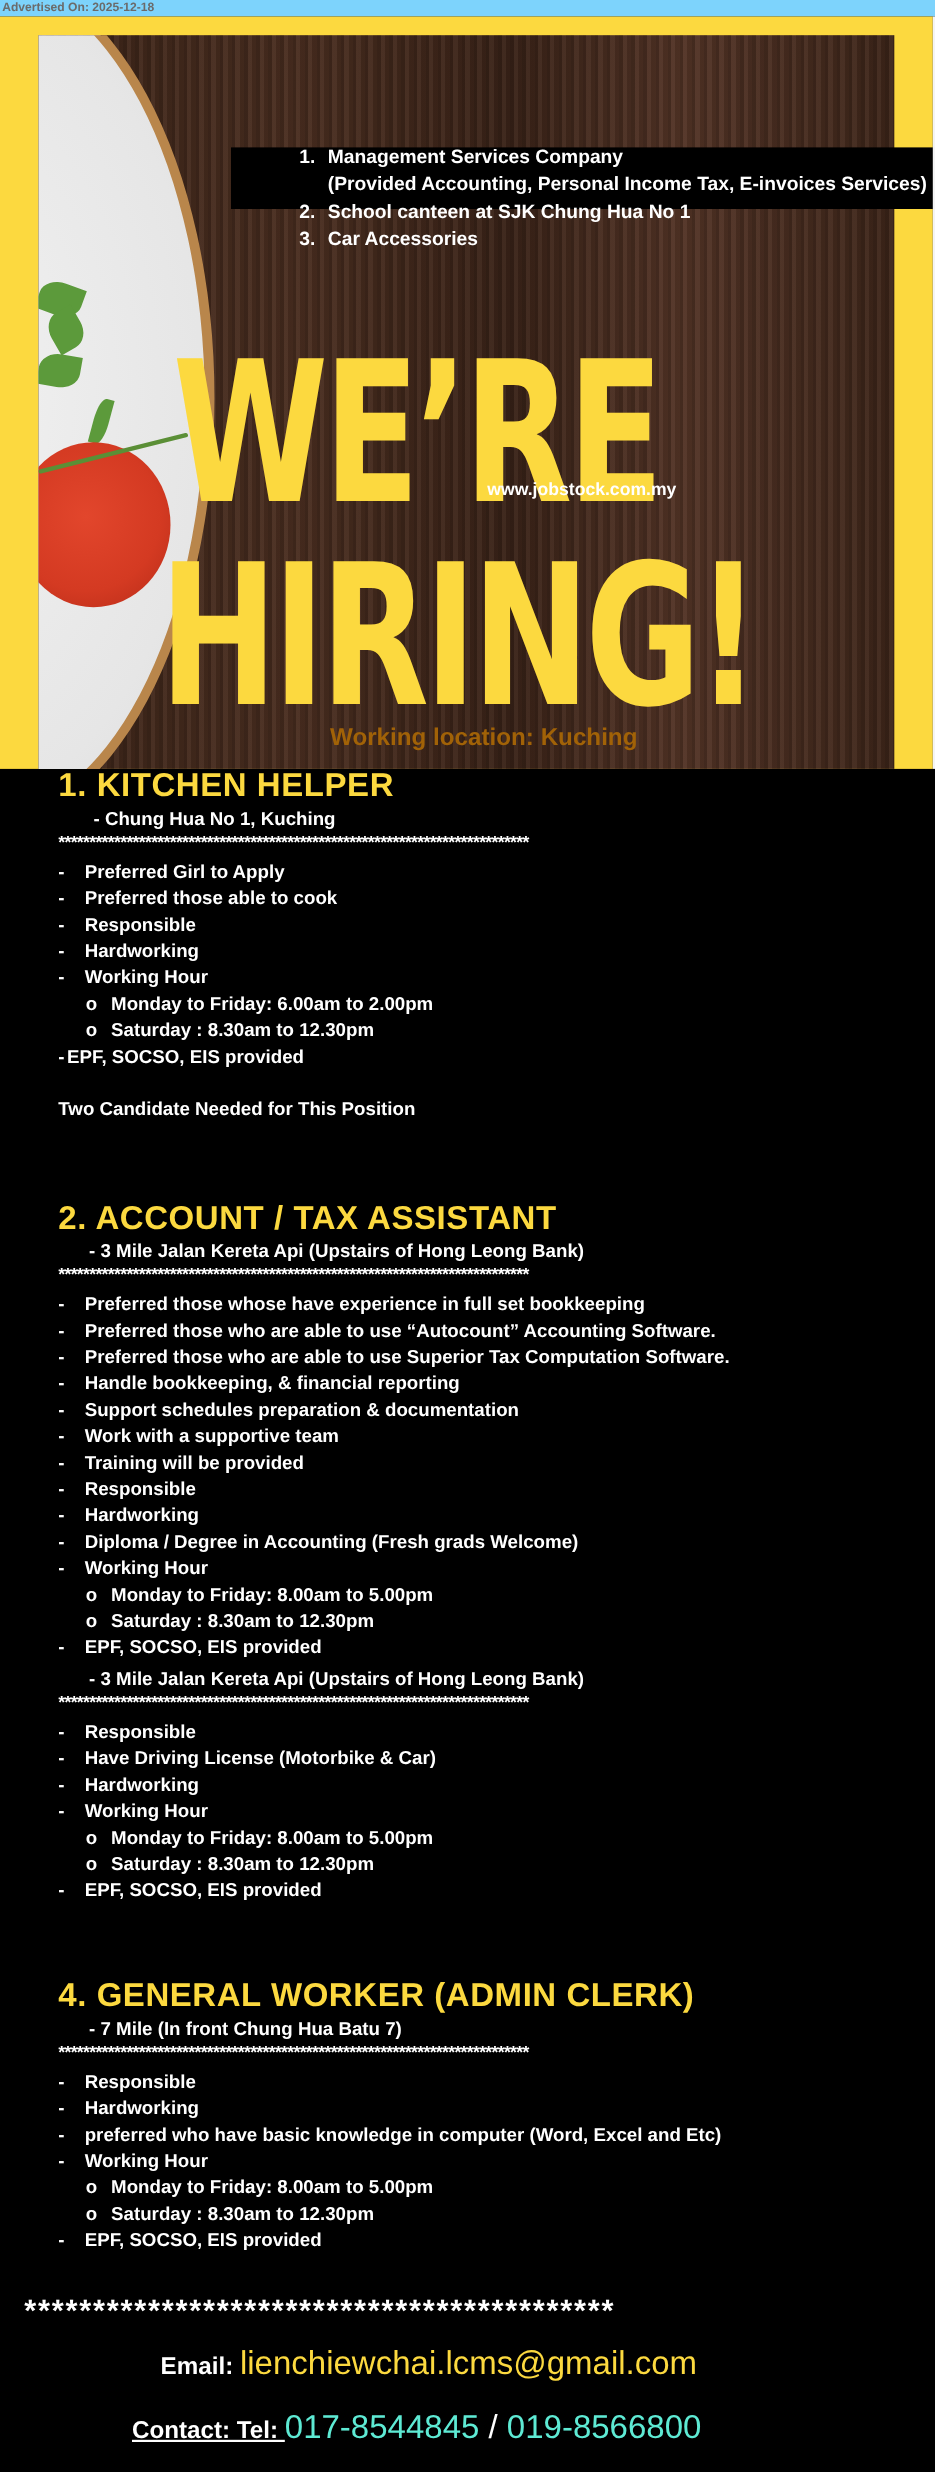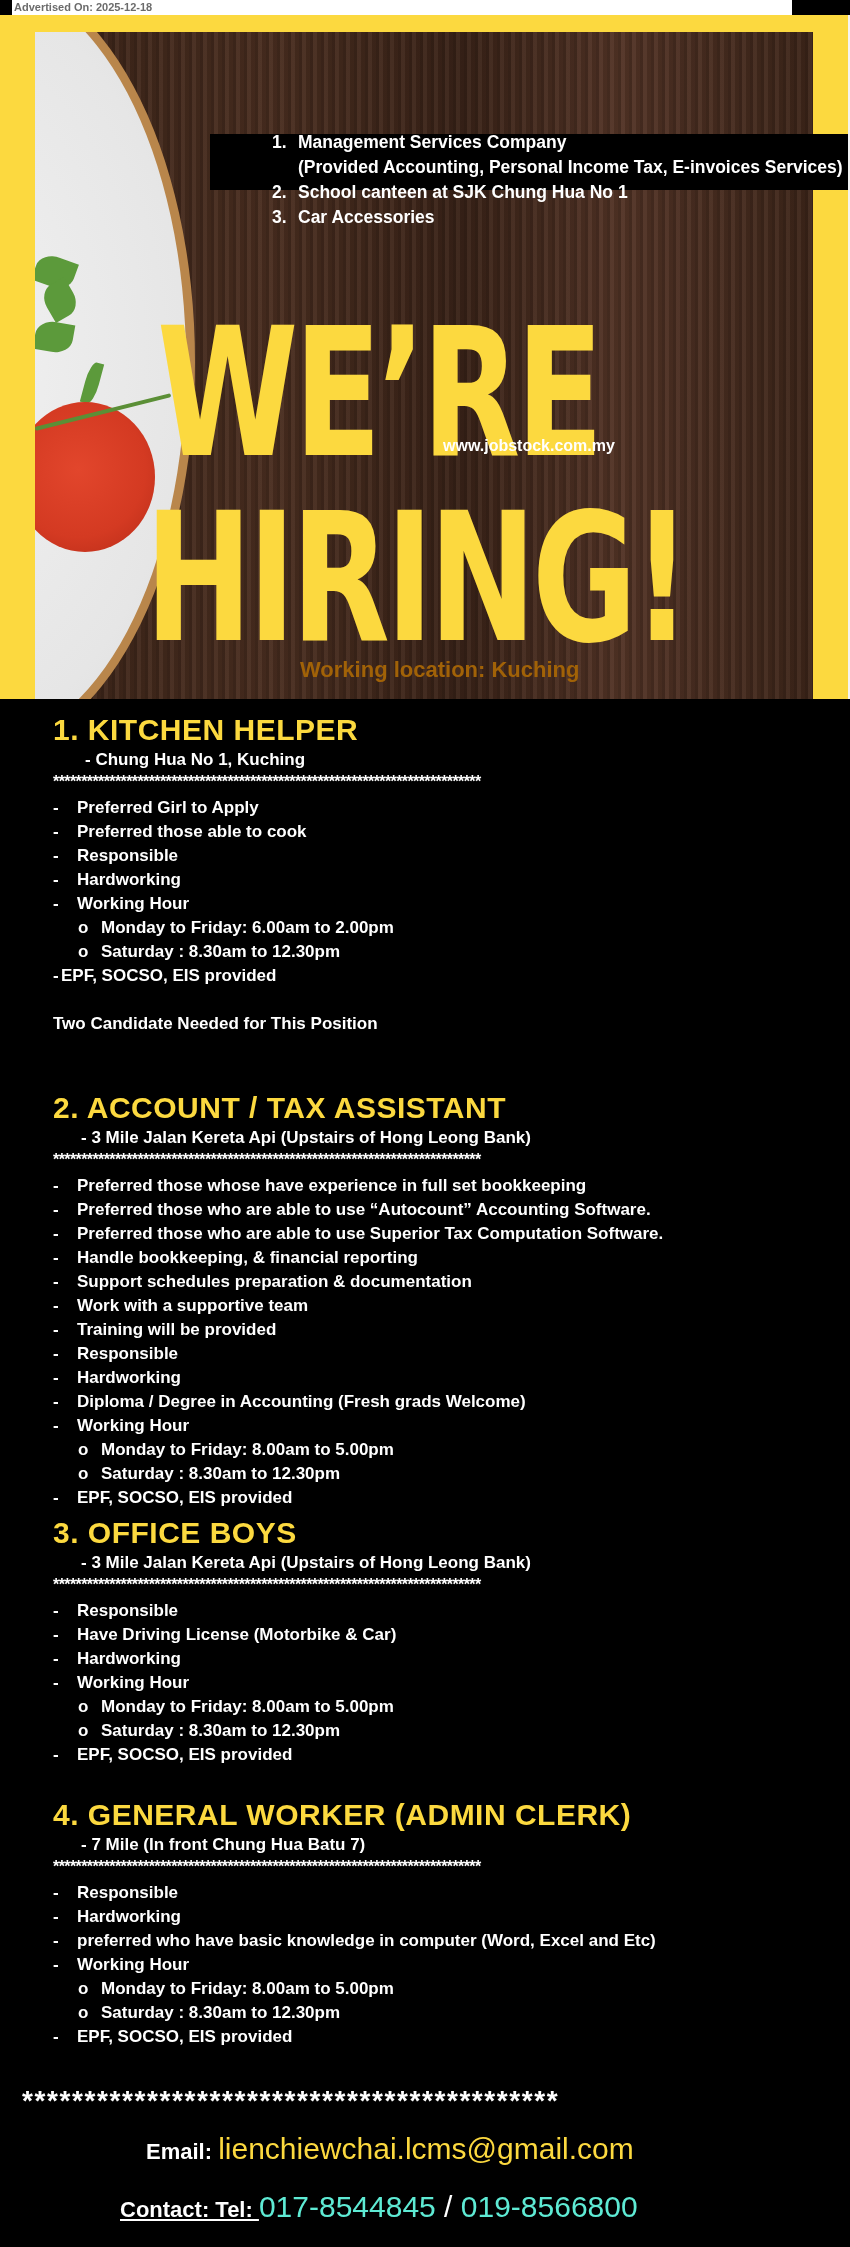--- a/index.html
+++ b/index.html
@@ -1,19 +1,19 @@
 <!DOCTYPE html>
 <html><head>
 <meta charset="utf-8">
 <style>
   * { box-sizing: border-box; margin: 0; padding: 0; }
   html, body { width: 850px; height: 2247px; background: #000; overflow: hidden; }
   body { position: relative; font-family: "Liberation Sans", "DejaVu Sans", sans-serif; }
 
-  .adv-strip { position: absolute; left: 12px; top: 0; width: 780px; height: 15px; background: #ffffff; }
+  .adv-strip { position: absolute; left: 0; top: 0; width: 850px; height: 15px; background: #7dd3fc; }
   .adv-strip span { position: absolute; left: 2px; top: 0; font-size: 11px; line-height: 15px; color: #6b6b6b; font-weight: bold; font-family: "Liberation Sans Narrow", "Liberation Sans", sans-serif; }
 
   .poster { position: absolute; left: 0; top: 15px; width: 848px; height: 684px; background: #fcd93f; }
   .poster-edge { position: absolute; left: 848px; top: 15px; width: 2px; height: 684px; background: #f4f4f4; }
   .photo { position: absolute; left: 35px; top: 17px; width: 778px; height: 667px; overflow: hidden;
            background:
              repeating-linear-gradient(90deg, rgba(0,0,0,0.18) 0 3px, rgba(255,255,255,0.03) 3px 7px, rgba(0,0,0,0.1) 7px 11px),
              linear-gradient(90deg, #3d2519 0%, #4a2e20 30%, #3a2318 55%, #533426 75%, #3e261a 100%); }
   .plate { position: absolute; left: -260px; top: -60px; width: 420px; height: 780px; border-radius: 50%;
            background: radial-gradient(ellipse at 40% 50%, #f2f2f2 0%, #e6e6e6 70%, #dcdcdc 100%);
@@ -96,21 +96,21 @@
       <span class="num">3.</span>
       <span>Car Accessories</span>
     </div>
   </div>
 
   <div class="site-url" style="top:422px;">www.jobstock.com.my</div>
   <div class="work-loc" style="top:642px;">Working location:  Kuching</div>
 </div>
 <div class="poster-edge"></div>
 
-<div class="section" style="top:712px;">
+<div class="section" style="top:697px;">
   <div class="sec-title">1. KITCHEN HELPER</div>
   <div class="sec-loc">-  Chung Hua No 1, Kuching</div>
   <div class="stars">****************************************************************************</div>
   <div class="items">
     <div class="item">
         <span class="dash">-</span>
         <span>Preferred Girl to Apply</span>
       </div>
     <div class="item">
         <span class="dash">-</span>
@@ -202,21 +202,20 @@
         <span>Saturday : 8.30am to 12.30pm</span>
       </div>
     <div class="item">
         <span class="dash">-</span>
         <span>EPF, SOCSO, EIS provided</span>
       </div>
   </div>
 </div>
 
 <div class="section" style="top:1515px;">
-  <div class="sec-title">3. OFFICE BOYS</div>
   <div class="sec-loc" style="padding-left:28px;">-  3 Mile Jalan Kereta Api (Upstairs of Hong Leong Bank)</div>
   <div class="stars">****************************************************************************</div>
   <div class="items">
     <div class="item">
         <span class="dash">-</span>
         <span>Responsible</span>
       </div>
     <div class="item">
         <span class="dash">-</span>
         <span>Have Driving License (Motorbike &amp; Car)</span>

